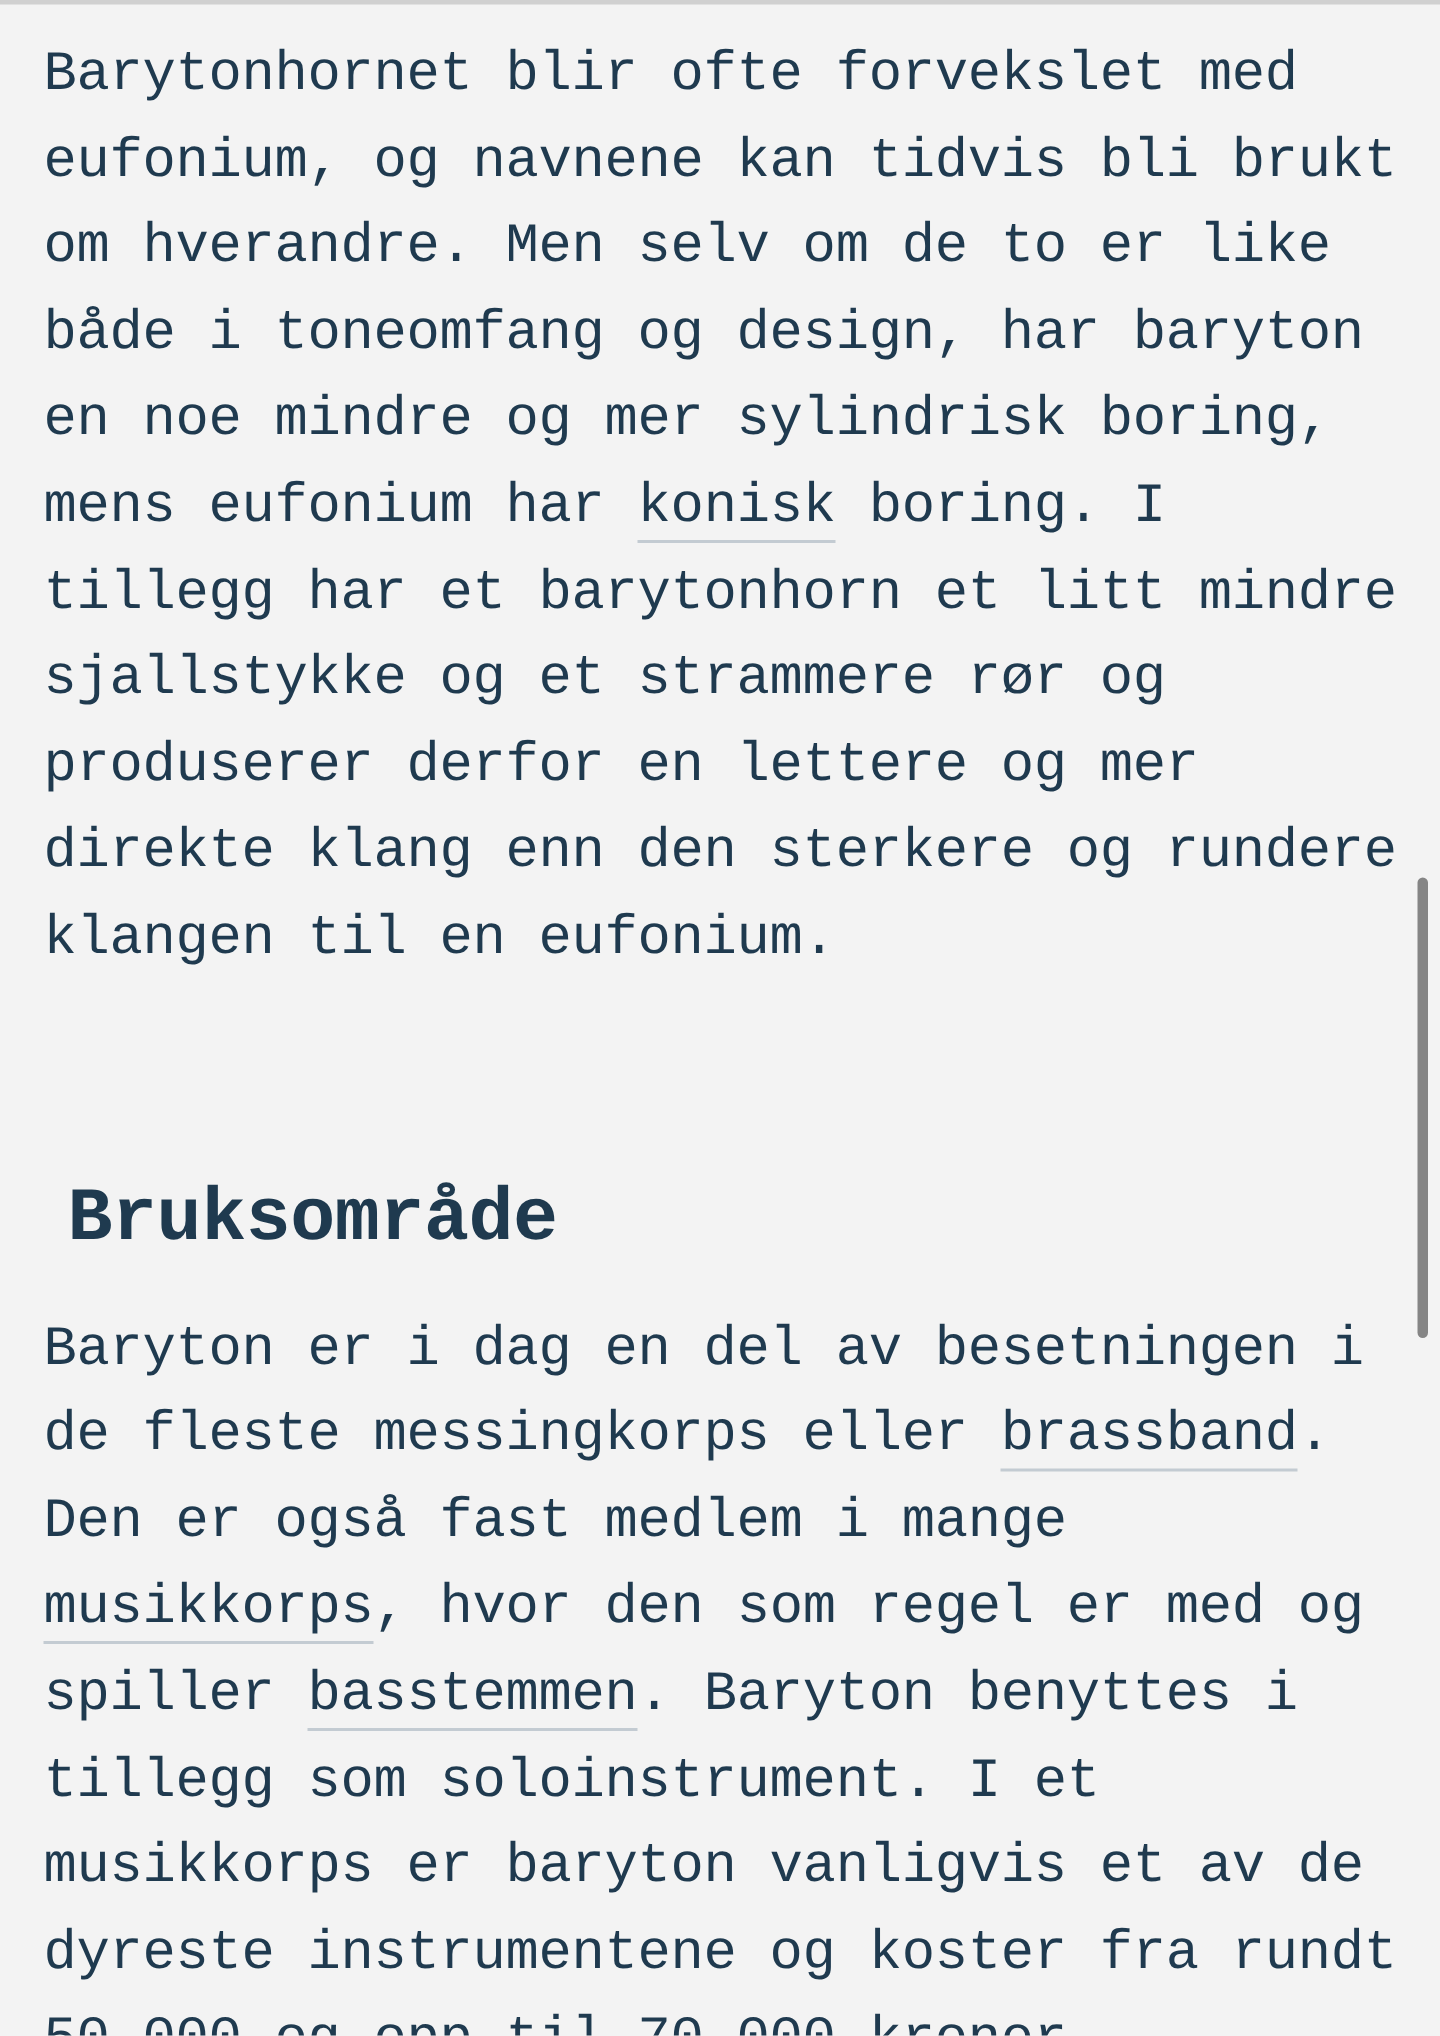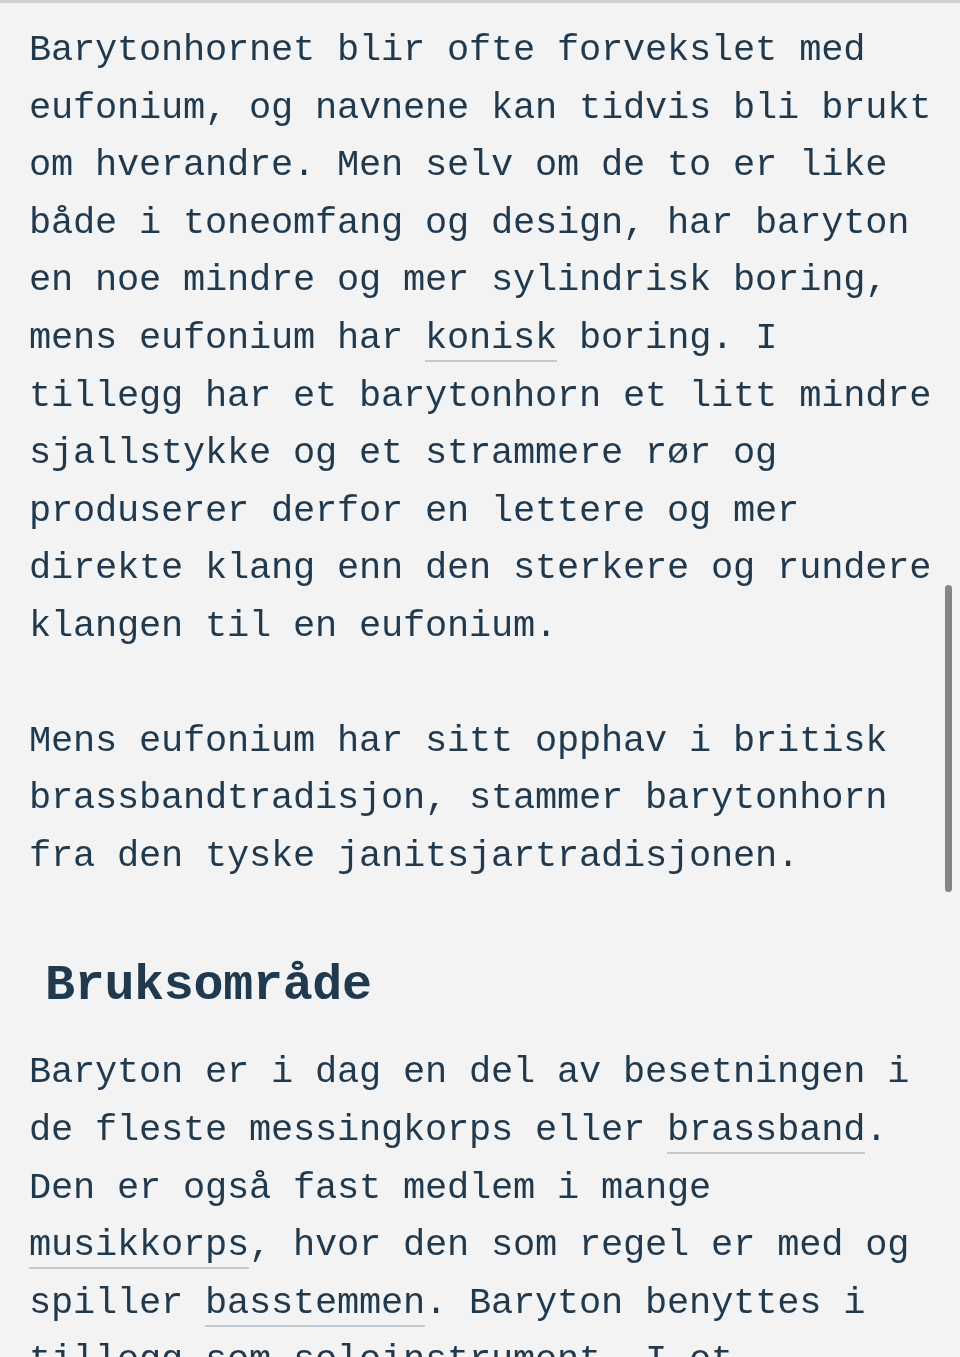--- a/index.html
+++ b/index.html
@@ -30,21 +30,20 @@
 </head>
 <body>
 
 <div class="topline"></div>
 
 <div class="article">
   <p><span>Barytonhornet blir ofte forvekslet med eufonium, og navnene kan tidvis bli brukt om hverandre. Men selv om de to er like både i toneomfang og design, har baryton en noe mindre og mer sylindrisk boring, mens eufonium har </span><a class="link" href="#">konisk</a><span> boring. I tillegg har et barytonhorn et litt mindre sjallstykke og et strammere rør og produserer derfor en lettere og mer direkte klang enn den sterkere og rundere klangen til en eufonium.</span></p>
 
   <div class="gap"></div>
 
-  <p>Mens eufonium har sitt opphav i britisk brassbandtradisjon, stammer barytonhorn fra den tyske janitsjartradisjonen.</p>
 
   <div style="height:55px"></div>
 
   <h2>Bruksområde</h2>
 
   <div style="height:12px"></div>
 
   <p><span>Baryton er i dag en del av besetningen i de fleste messingkorps eller </span><a class="link" href="#">brassband</a><span>. Den er også fast medlem i mange </span><a class="link" href="#">musikkorps</a><span>, hvor den som regel er med og spiller </span><a class="link" href="#">basstemmen</a><span>. Baryton benyttes i tillegg som soloinstrument. I et musikkorps er baryton vanligvis et av de dyreste instrumentene og koster fra rundt 50 000 og opp til 70 000 kroner.</span></p>
 </div>
 

